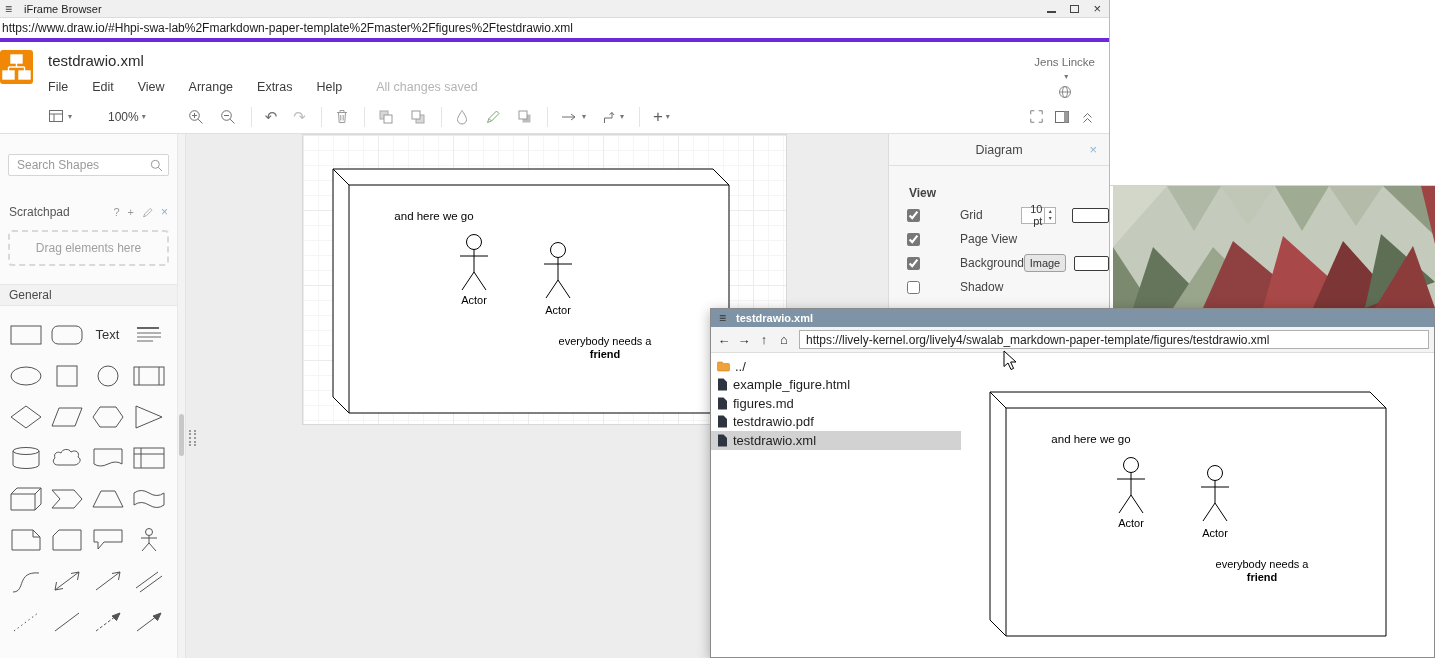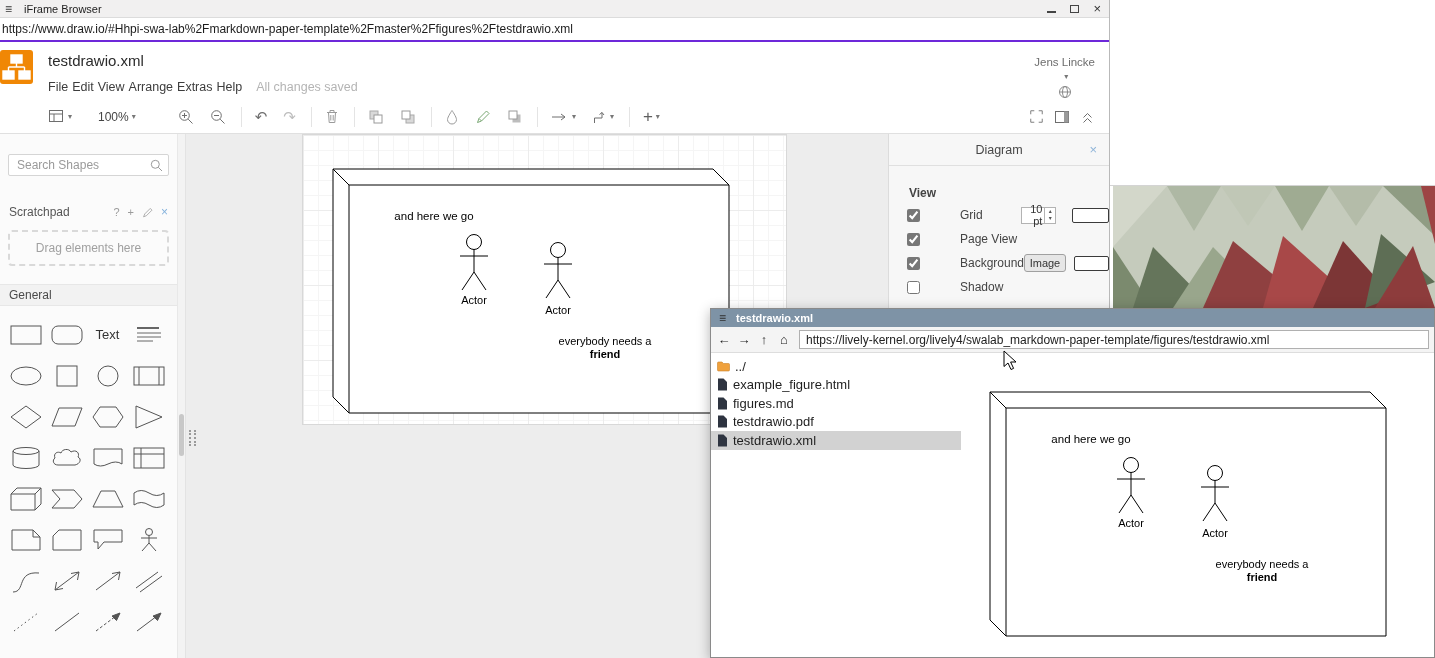--- a/index.html
+++ b/index.html
@@ -12,28 +12,28 @@
 
   
   #iframe-window { position:absolute; left:0; top:0; width:1110px; height:658px; background:#fff; border-right:1px solid #b9b9b9; }
   .win-titlebar { height:18px; background:#f1f0f0; border-bottom:1px solid #dcdcdc; display:flex; align-items:center; font-size:11px; color:#222; }
   .win-titlebar .ham { margin-left:5px; font-size:12px; color:#333; }
   .win-titlebar .wtitle { margin-left:12px; }
   .win-controls { margin-left:auto; margin-right:8px; display:flex; align-items:center; gap:14px; }
   .ctl-min { width:9px; height:2px; background:#444; display:inline-block; margin-top:6px; }
   .ctl-max { width:9px; height:8px; border:1px solid #444; display:inline-block; }
   .ctl-close { font-size:13px; color:#333; line-height:10px; }
-  .url-row { height:24px; background:#fff; border-bottom:2px solid #6d28d9; display:flex; align-items:center; font-size:12px; color:#1c1c1c; padding-left:2px; }
+  .url-row { height:24px; background:#fff; border-bottom:4px solid #6d28d9; display:flex; align-items:center; font-size:12px; color:#1c1c1c; padding-left:2px; }
 
   
   #drawio { position:absolute; left:0; top:42px; width:1109px; height:616px; background:#fff; }
   #dheader { position:relative; height:58px; background:#fff; }
   #dlogo { position:absolute; left:0; top:8px; width:33px; height:34px; background:#F08705; border-radius:3px; }
   #dfilename { position:absolute; left:48px; top:10px; font-size:15px; color:#2b2b2b; }
-  #dmenus { position:absolute; left:48px; top:38px; display:flex; gap:4px; font-size:12.5px; color:#3c3c3c; align-items:flex-end; }
+  #dmenus { position:absolute; left:48px; top:38px; display:flex; gap:24px; font-size:12.5px; color:#3c3c3c; align-items:flex-end; }
   #dstatus { margin-left:10px; color:#b4b4b4; }
   #duser { position:absolute; right:14px; top:14px; display:flex; align-items:center; gap:4px; font-size:11.5px; color:#6e6e6e;flex-direction:column; }
 
   #dtoolbar { height:34px; border-bottom:1px solid #e0e0e0; display:flex; align-items:center; padding-left:44px; }
   .tbtn { display:flex; align-items:center; padding:2px 4px; margin-right:8px; color:#6e6e6e; }
   .tbtn.dis { color:#bdbdbd; }
   .tbtn svg { display:block; }
   .caret { font-size:8px; color:#777; margin-left:3px; }
   .tsep { width:1px; height:20px; background:#e4e4e4; margin:0 9px 0 3px; }
   .zoomtxt { font-size:12px; color:#444; }
@@ -176,21 +176,21 @@
 
       <div id="dtoolbar">
         <span class="tbtn">
           <svg width="17" height="15" viewBox="0 0 17 15" stroke="#6e6e6e" fill="none">
               <rect x="1.5" y="1.5" width="13" height="11"></rect>
               <line x1="1.5" y1="5" x2="14.5" y2="5"></line>
               <line x1="6" y1="5" x2="6" y2="12.5"></line>
             </svg>
           <span class="caret">▾</span>
         </span>
-        <span class="tbtn zoomtxt" style="margin-left:10px">
+        <span class="tbtn zoomtxt" style="margin-left:20px">
           <span>100%</span>
           <span class="caret">▾</span>
         </span>
         <span class="tbtn" style="margin-left:26px">
           <svg width="16" height="16" viewBox="0 0 16 16" stroke="#6e6e6e" fill="none">
               <circle cx="6.5" cy="6.5" r="4.8"></circle>
               <line x1="10.2" y1="10.2" x2="14.5" y2="14.5"></line>
               <line x1="6.5" y1="4" x2="6.5" y2="9"></line>
               <line x1="4" y1="6.5" x2="9" y2="6.5"></line>
             </svg>

